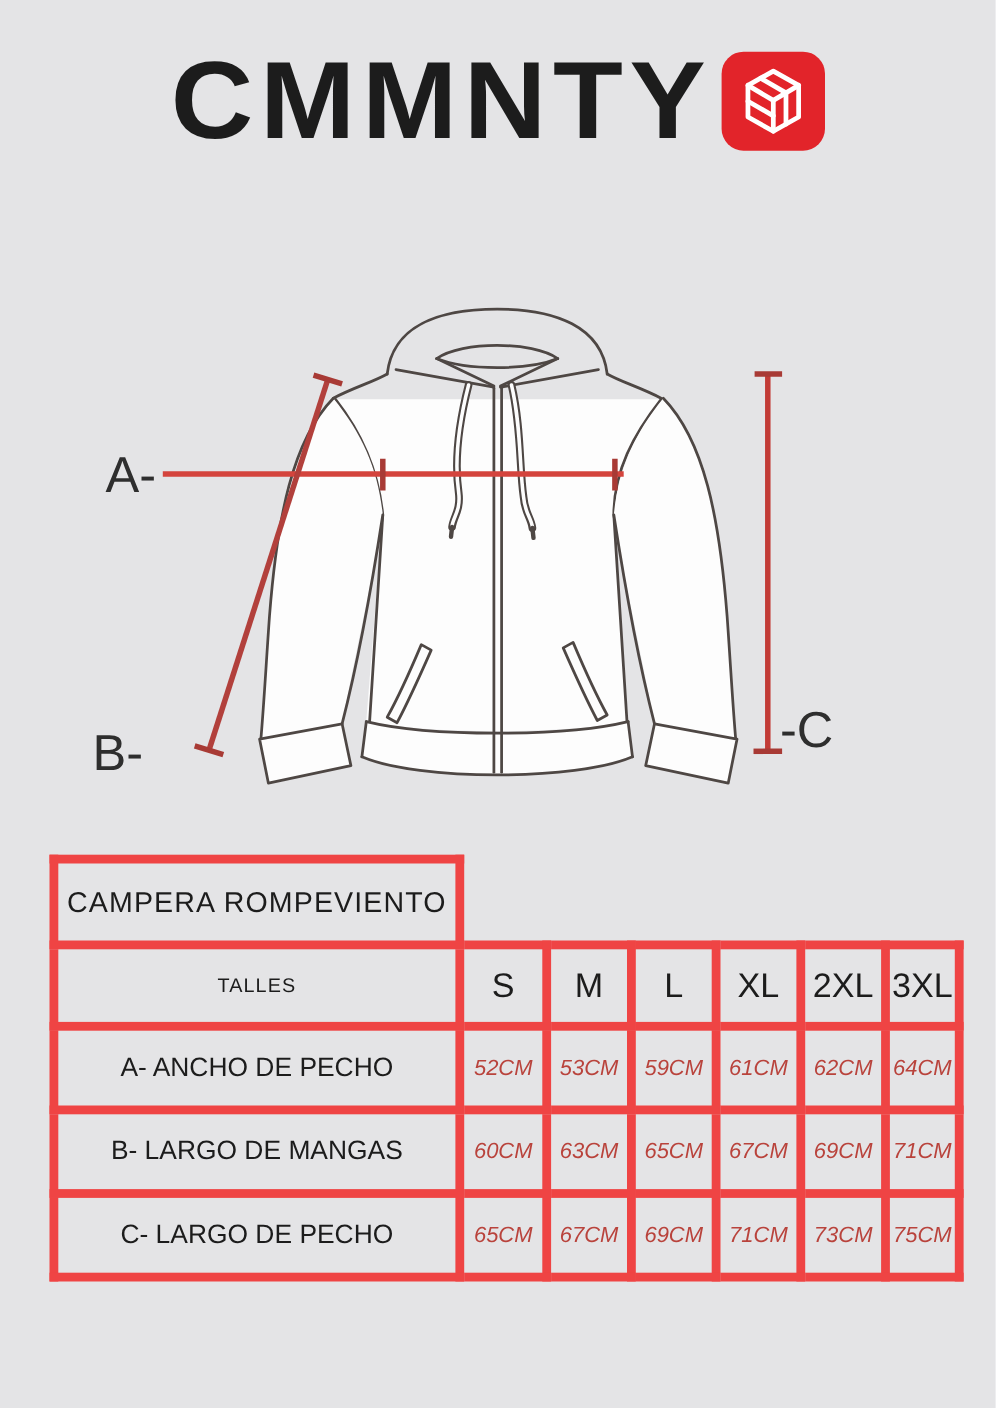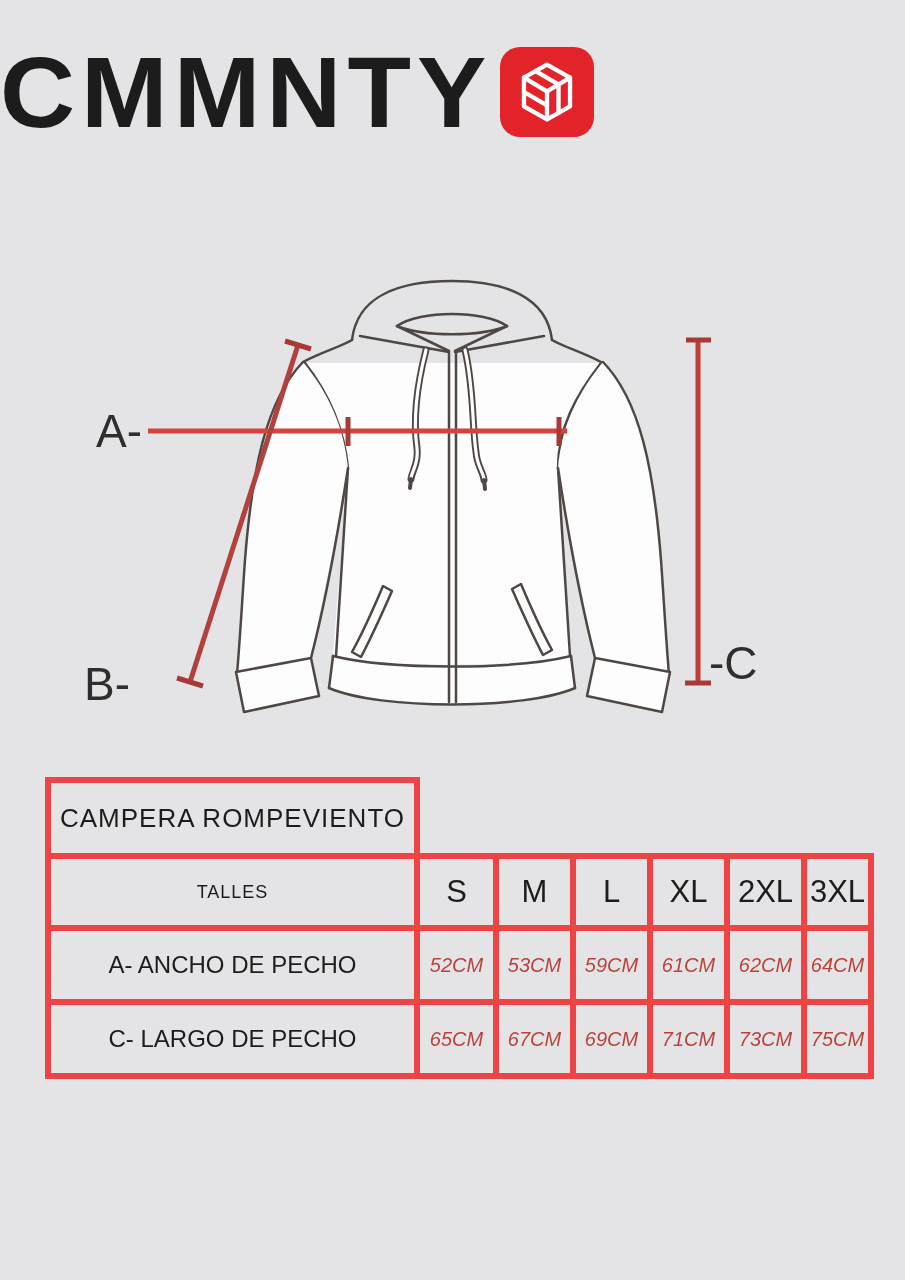--- a/index.html
+++ b/index.html
@@ -6,21 +6,21 @@
   .page{
     position:relative;
     width:905px;height:1280px;
     background:#e4e4e6;
     overflow:hidden;
     font-family:"Liberation Sans", sans-serif;
   }
   
   .logo-row{
     position:absolute;top:40px;left:0;width:100%;
-    display:flex;align-items:center;gap:14px;
+    display:flex;justify-content:center;align-items:center;gap:14px;
   }
   .brand-text{
     font-size:104px;font-weight:bold;line-height:1;
     letter-spacing:6px;margin-right:-6px;
     color:#1c1c1c;transform:scaleY(.96);
   }
   .brand-badge{
     width:94px;height:90px;border-radius:20px;
     background:#e2242a;
     display:flex;align-items:center;justify-content:center;
@@ -31,21 +31,21 @@
   .jacket-fill{fill:#fdfdfd;stroke:none;}
   .pocket{fill:#fdfdfd;stroke:#4e4744;stroke-width:2.5;stroke-linejoin:round;}
   .measure{stroke-width:5;stroke-linecap:butt;fill:none;}
   .measure-label{font-family:"Liberation Sans",sans-serif;font-size:46px;fill:#2e2e2e;}
   
   .size-table{
     position:absolute;left:45px;top:777px;
     border-collapse:collapse;table-layout:fixed;
   }
   .size-table td{
-    border:6px solid #ef4444;
+    border:8px solid #ef4444;
     text-align:center;vertical-align:middle;
     color:#1c1c1c;background:transparent;
     padding:0;
   }
   .size-table td.ghost{border:none;}
   .title-cell{height:70px;font-size:26px;letter-spacing:1px;}
   .talles-row td{height:66px;}
   .talles-cell{font-size:18px;letter-spacing:1px;}
   .size-cell{font-size:31px;}
   .data-row td{height:68px;}
@@ -184,20 +184,29 @@
       <tr class="data-row">
         <td class="label-cell">A- ANCHO DE PECHO</td>
         <td class="value-cell">52CM</td>
         <td class="value-cell">53CM</td>
         <td class="value-cell">59CM</td>
         <td class="value-cell">61CM</td>
         <td class="value-cell">62CM</td>
         <td class="value-cell">64CM</td>
       </tr>
       <tr class="data-row">
+        <td class="label-cell">B- LARGO DE MANGAS</td>
+        <td class="value-cell">60CM</td>
+        <td class="value-cell">63CM</td>
+        <td class="value-cell">65CM</td>
+        <td class="value-cell">67CM</td>
+        <td class="value-cell">69CM</td>
+        <td class="value-cell">71CM</td>
+      </tr>
+      <tr class="data-row">
         <td class="label-cell">C- LARGO DE PECHO</td>
         <td class="value-cell">65CM</td>
         <td class="value-cell">67CM</td>
         <td class="value-cell">69CM</td>
         <td class="value-cell">71CM</td>
         <td class="value-cell">73CM</td>
         <td class="value-cell">75CM</td>
       </tr>
     </tbody>
   </table>

